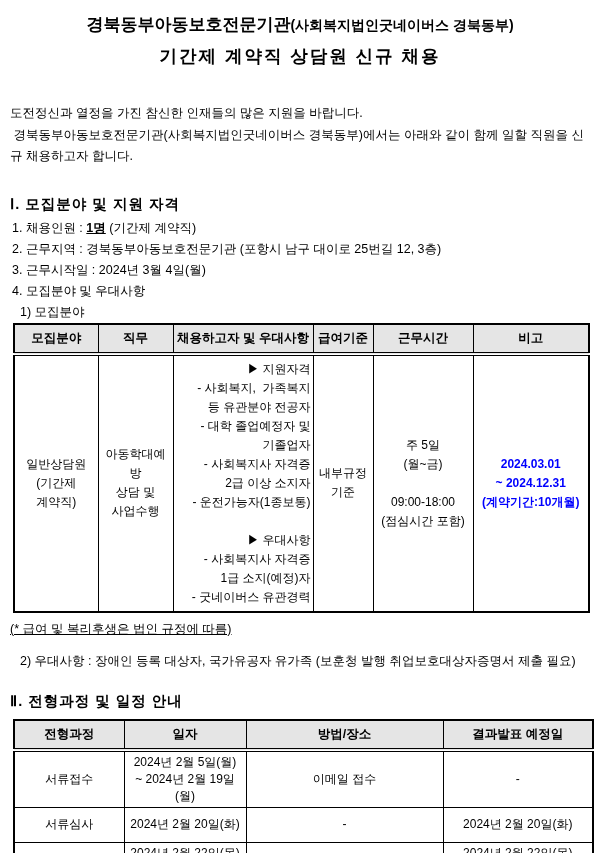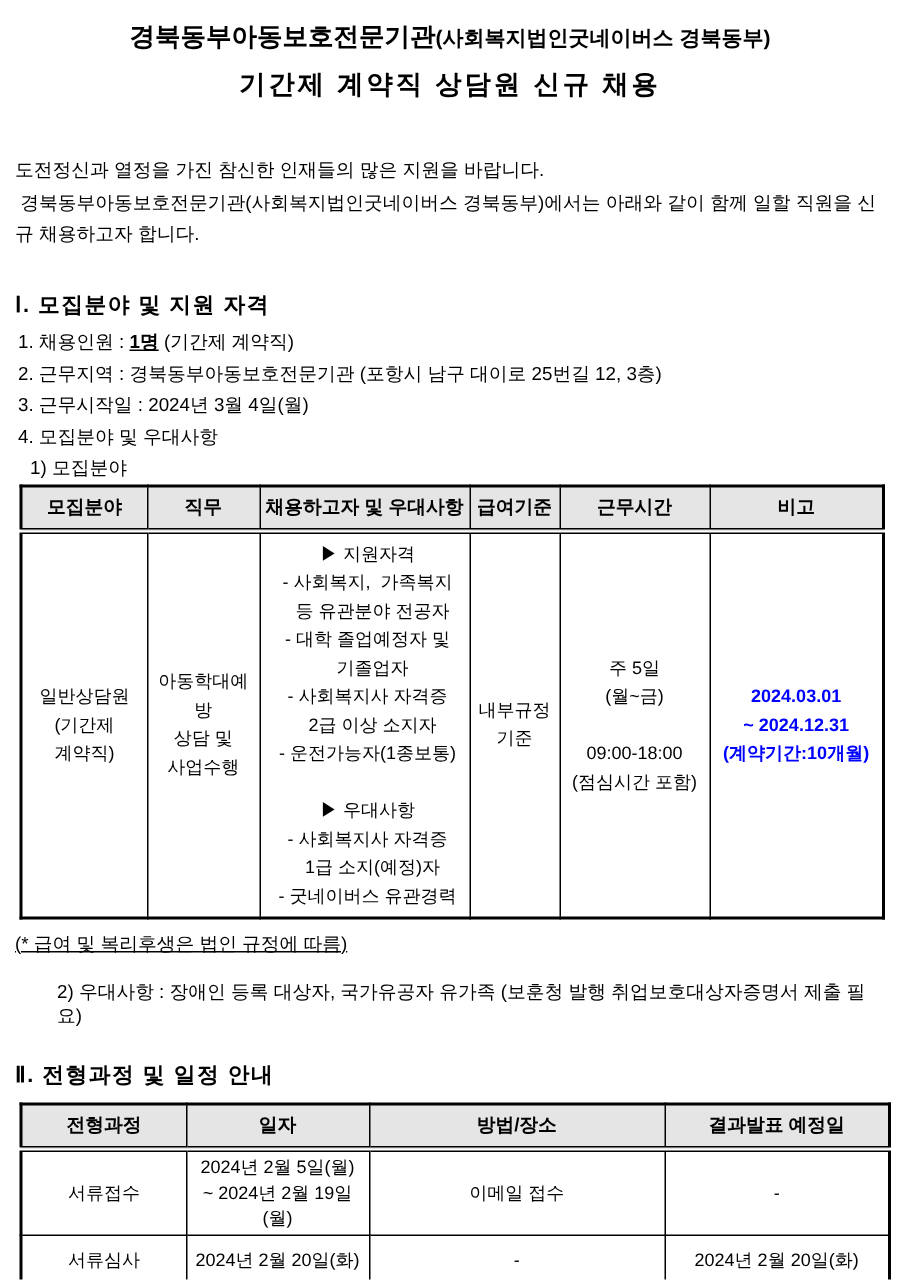--- a/index.html
+++ b/index.html
@@ -33,26 +33,26 @@
   table { border-collapse: collapse; table-layout: fixed; margin-left: 3px; }
   th { background: #e5e5e5; border: 1px solid #000; border-bottom: 4px double #000; font-weight: bold; font-size: 12.5px; text-align: center; }
   td { border: 1px solid #000; text-align: center; vertical-align: middle; font-size: 12px; padding: 2px; }
   .outer { border: 2px solid #000; }
   .pre { white-space: pre-wrap; display: inline-block; text-align: inherit; line-height: 19px; }
 
   
   .recruit-table { width: 575px; margin-top: 0; }
   .recruit-table th { height: 30px; }
   .recruit-table tbody tr { height: 248px; }
-  .recruit-table td.left { text-align: center; padding: 4px 2px 4px 6px; }
+  .recruit-table td.left { text-align: right; padding: 4px 2px 4px 6px; }
   .blue { color: #0000ff; font-weight: bold; }
 
   
   .salary-note { margin: 8px 0 0 0; font-size: 12.5px; line-height: 16px; text-decoration: underline; }
-  .pref-note { margin: 16px 0 0 28px; font-size: 12.5px; line-height: 16px; }
+  .pref-note { margin: 16px 0 0 10px; font-size: 12.5px; line-height: 16px; }
   .sec2-heading { margin-top: 22px; }
 
   
   .schedule-table { width: 579px; margin-top: 8px; }
   .schedule-table th { height: 30px; }
   .schedule-table .pre { line-height: 17px; }
   .schedule-table tr.r1 { height: 36px; }
   .schedule-table tr.r2 { height: 35px; }
   .schedule-table tr.r3 { height: 38px; }
 </style>

